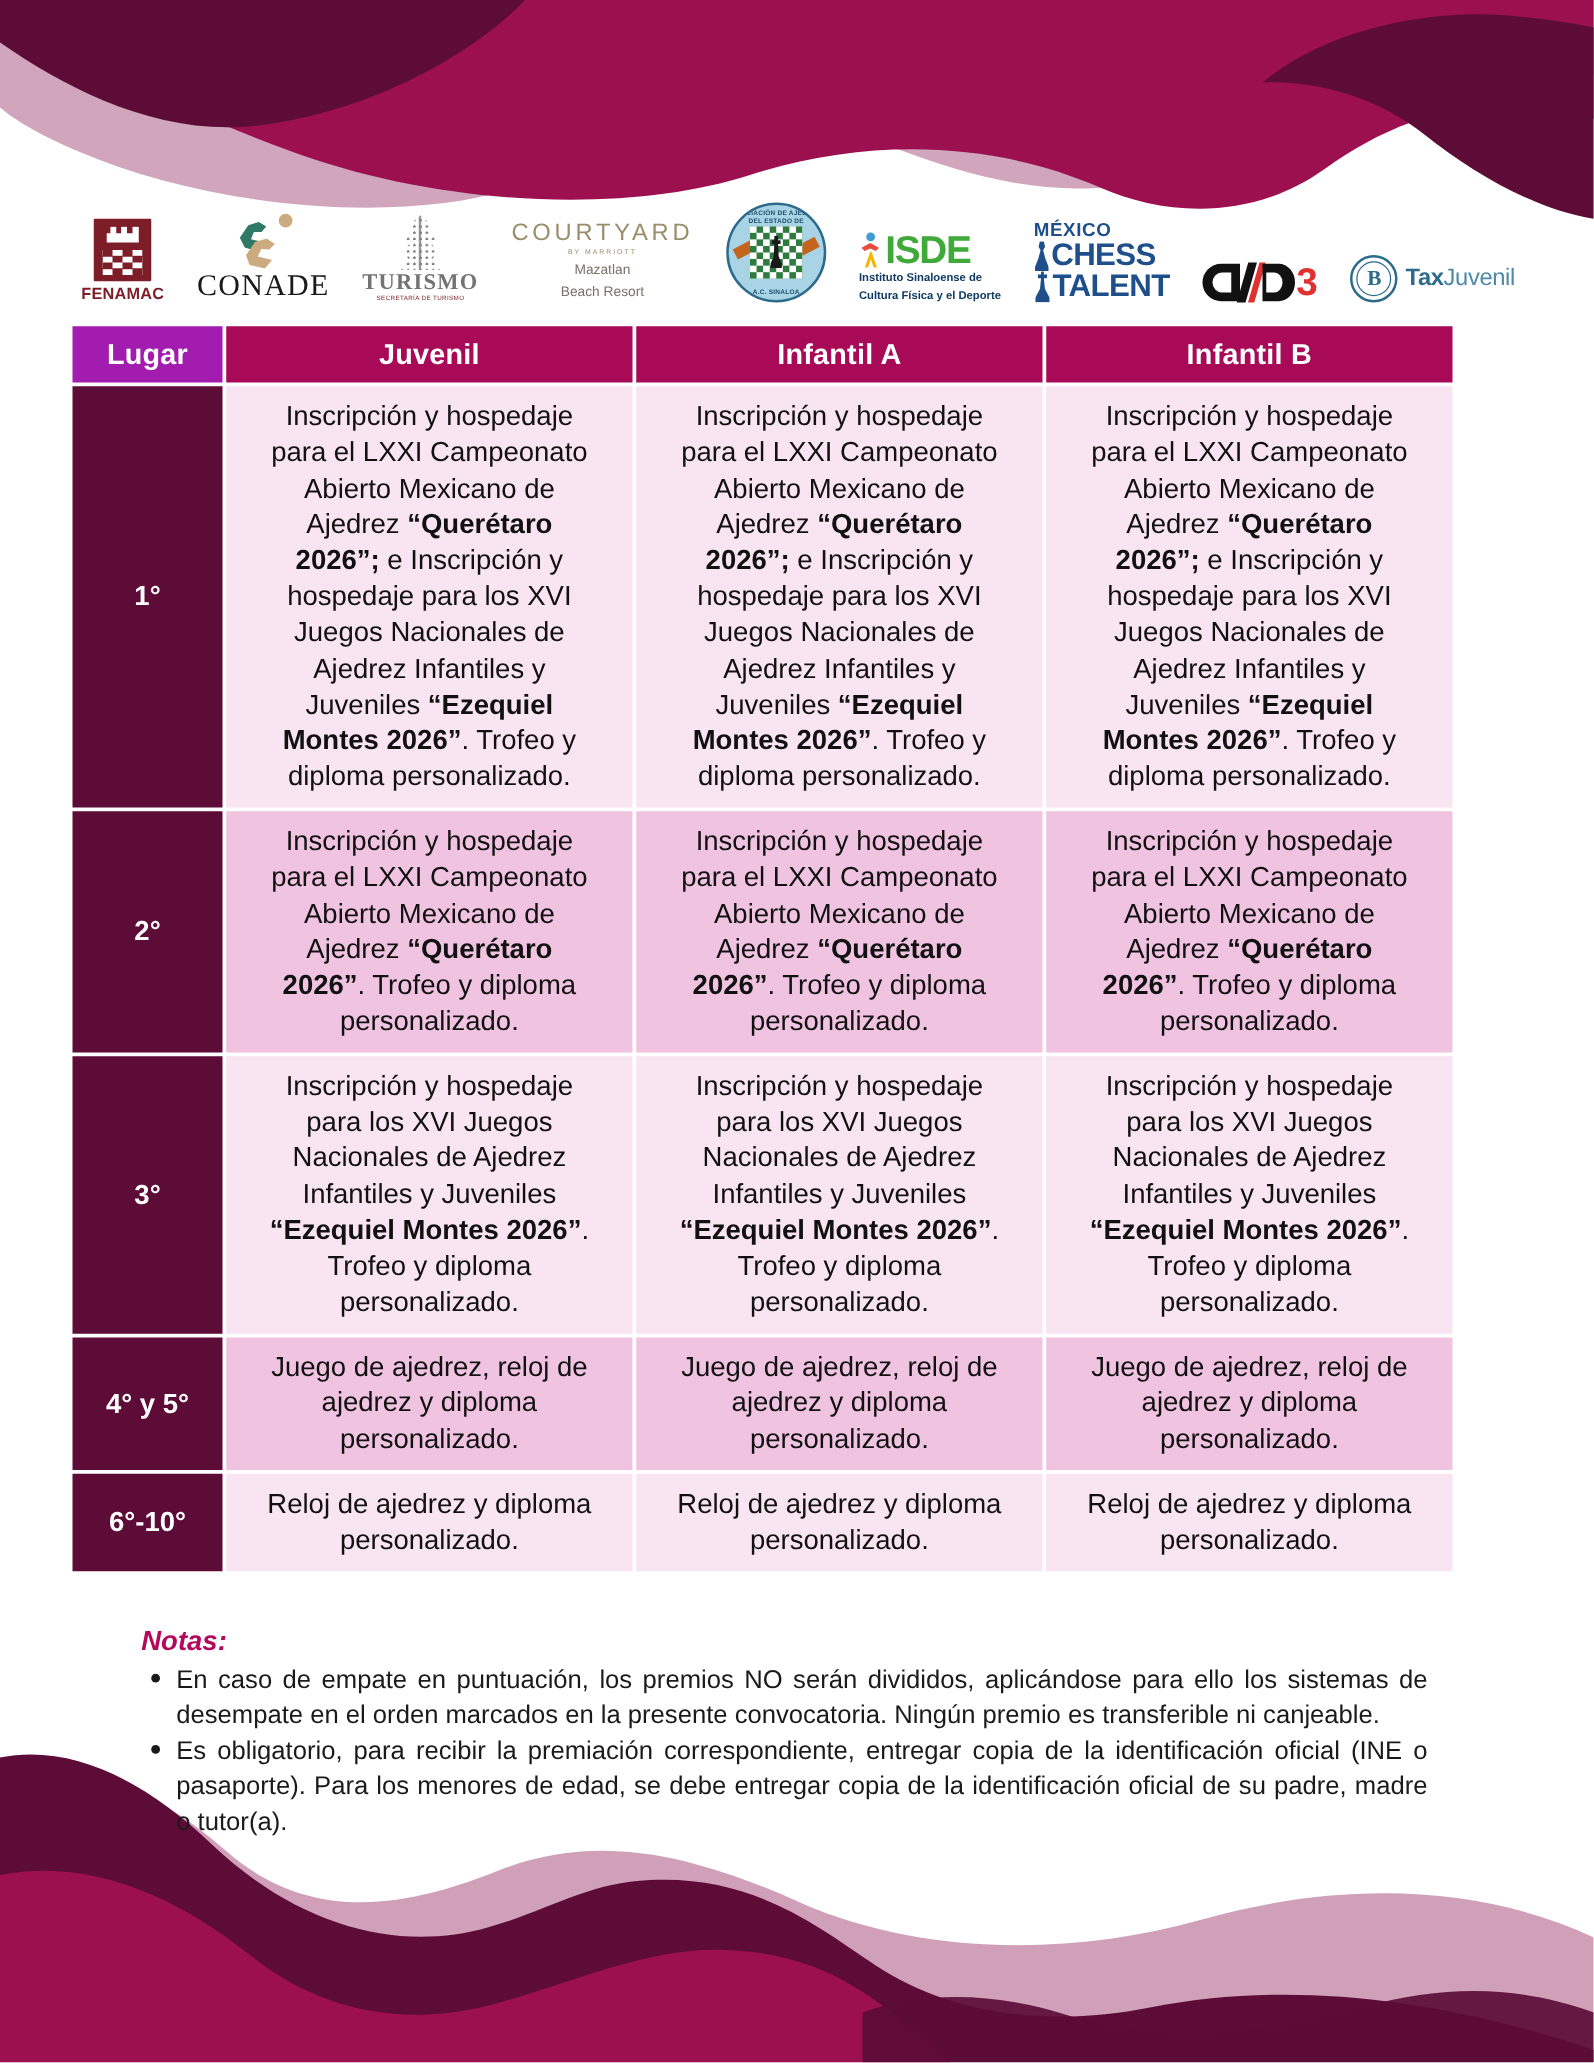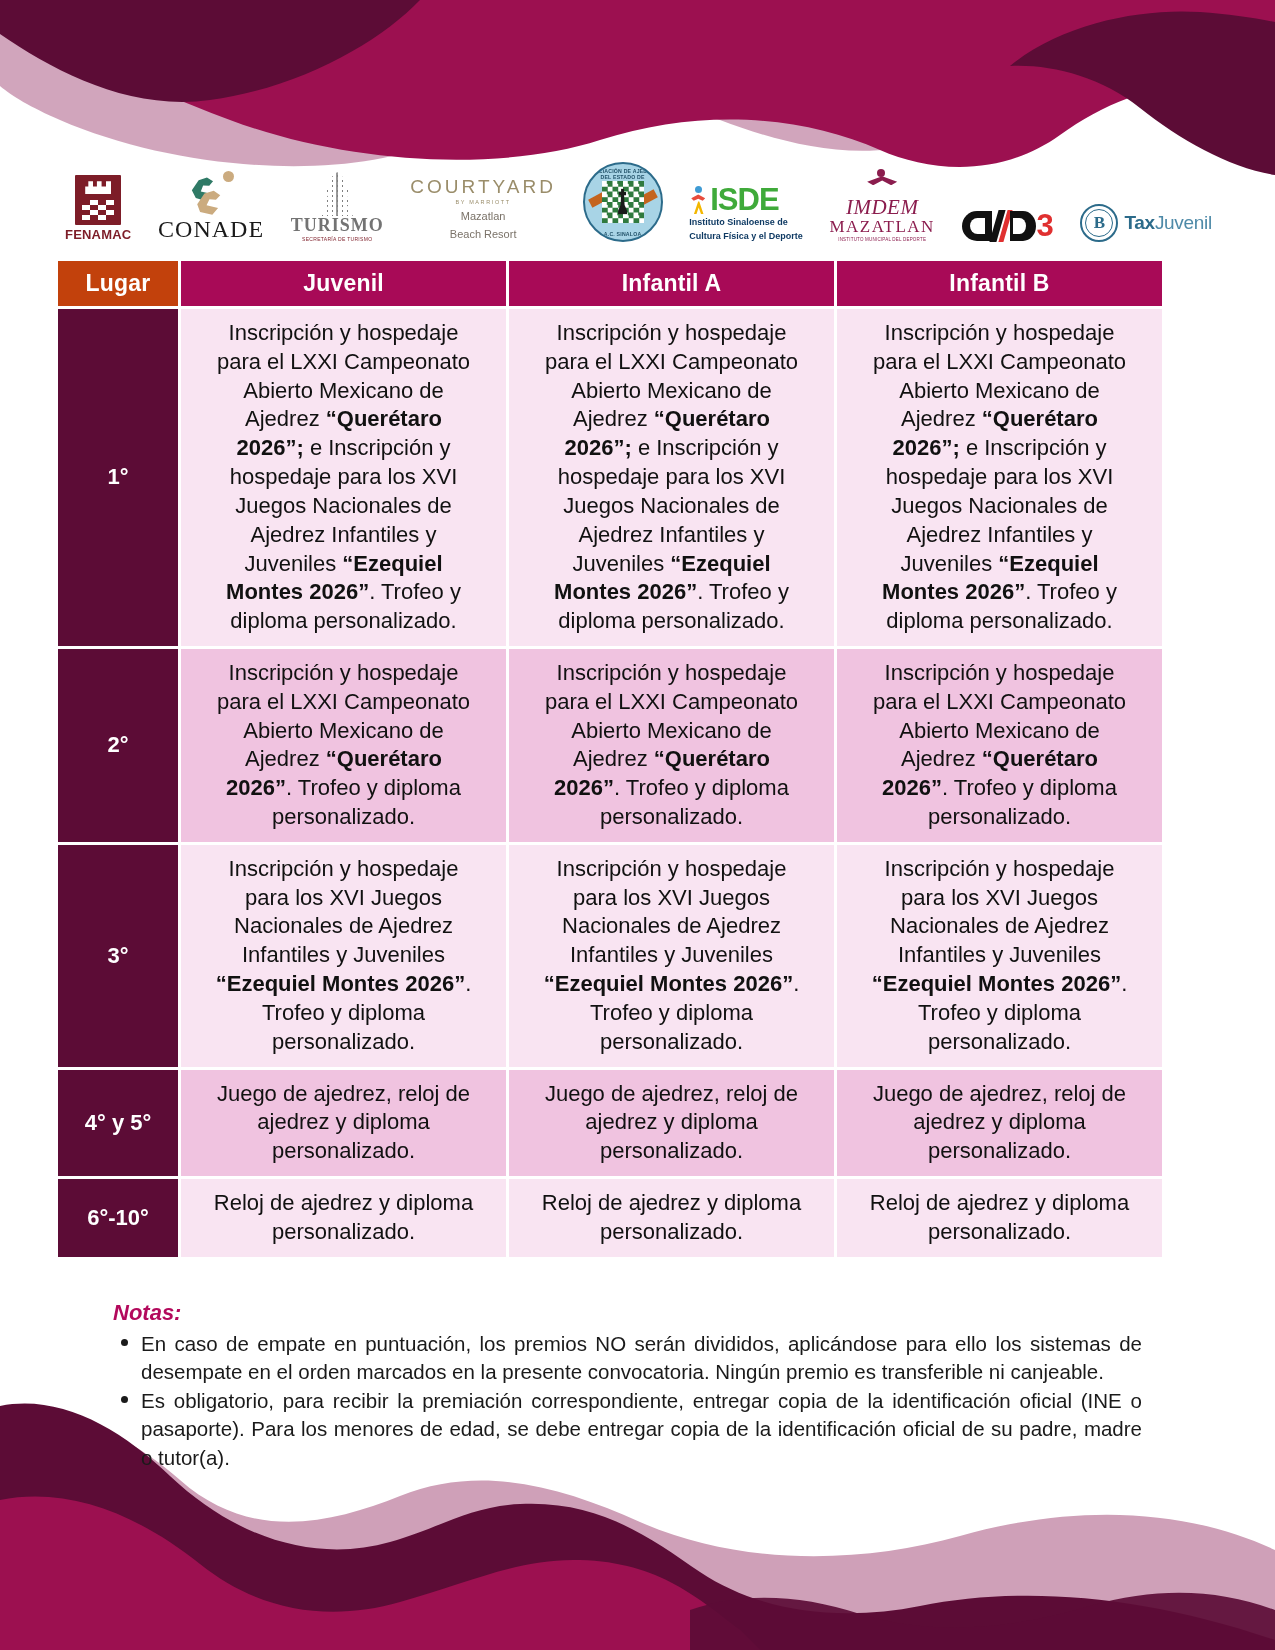--- a/index.html
+++ b/index.html
@@ -221,21 +221,21 @@
     border-spacing: 3px;
     table-layout: fixed;
   }
   .prize-table th {
     padding: 9px 4px;
     font-size: 23px;
     font-weight: bold;
     color: #ffffff;
     letter-spacing: .2px;
   }
-  th.th-lugar { background: #c2410c; width: 112px; }
+  th.th-lugar { background: #a21caf; width: 112px; }
   th.th-cat   { background: #a80a57; }
 
   .prize-table td.lugar {
     background: #5c0c36;
     color: #ffffff;
     font-size: 22px;
     font-weight: bold;
     text-align: center;
     vertical-align: middle;
     width: 112px;
@@ -353,32 +353,34 @@
               <span class="isde-f2"></span>
               <span class="isde-f3"></span>
           </div>
           <div class="isde-word">ISDE</div>
         </div>
         <div class="isde-sub">Instituto Sinaloense de</div>
         <div class="isde-sub">Cultura Física y el Deporte</div>
       </div>
     </div>
 
-    <div class="logo">
-      <div class="imdem-box">
-        <div class="imdem-star">
-          <span class="s1"></span>
-            <span class="s2"></span>
+
+    <div class="logo">
+      <div class="mct-box">
+        <div class="mct-mex">MÉXICO</div>
+        <div class="mct-row">
+          <div class="mct-pawn"></div>
+          <div class="mct-chess">CHESS</div>
         </div>
-        <div class="imdem-word">IMDEM</div>
-        <div class="imdem-word2">MAZATLAN</div>
-        <div class="imdem-sub">INSTITUTO MUNICIPAL DEL DEPORTE</div>
-      </div>
-    </div>
-
+        <div class="mct-row">
+          <div class="mct-king"></div>
+          <div class="mct-chess">TALENT</div>
+        </div>
+      </div>
+    </div>
 
     <div class="logo">
       <div class="ad3-box">
         <div class="ad3-a"></div>
         <div class="ad3-slash"></div>
         <div class="ad3-slash2"></div>
         <div class="ad3-d"></div>
         <div class="ad3-3">3</div>
       </div>
     </div>

